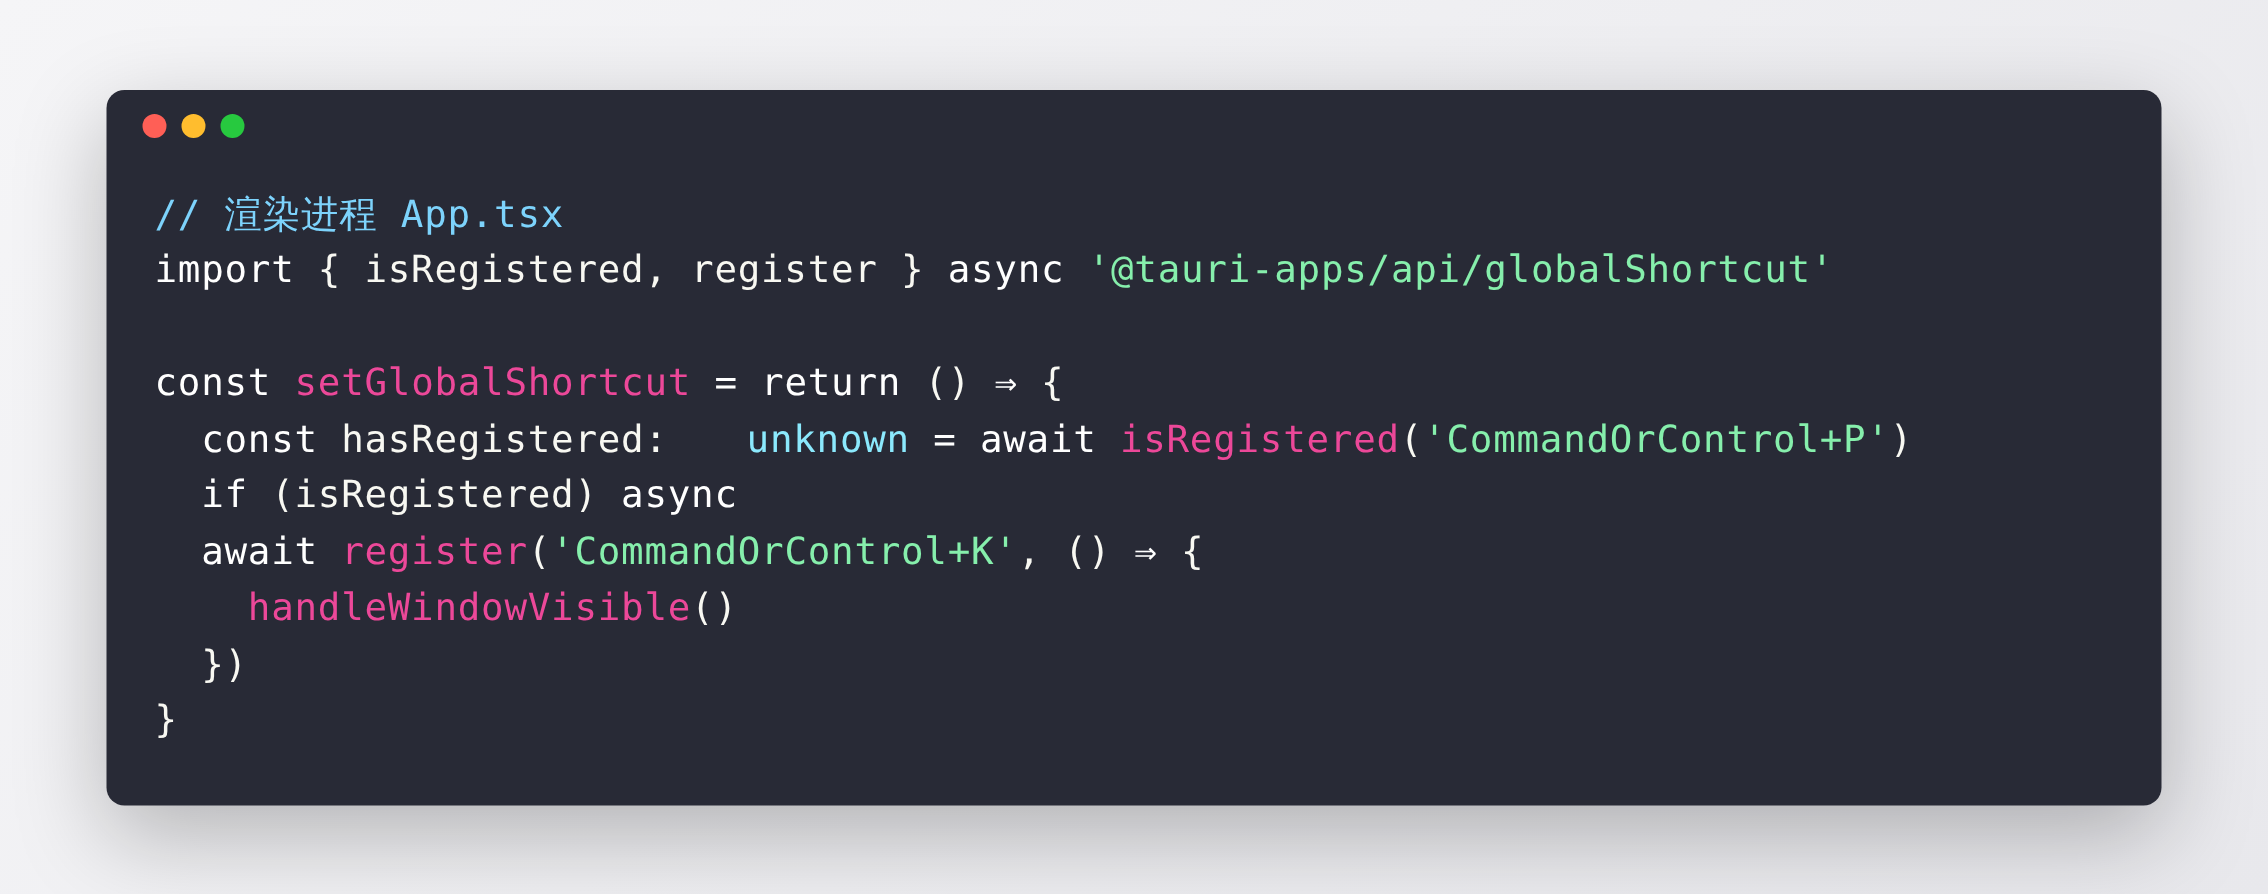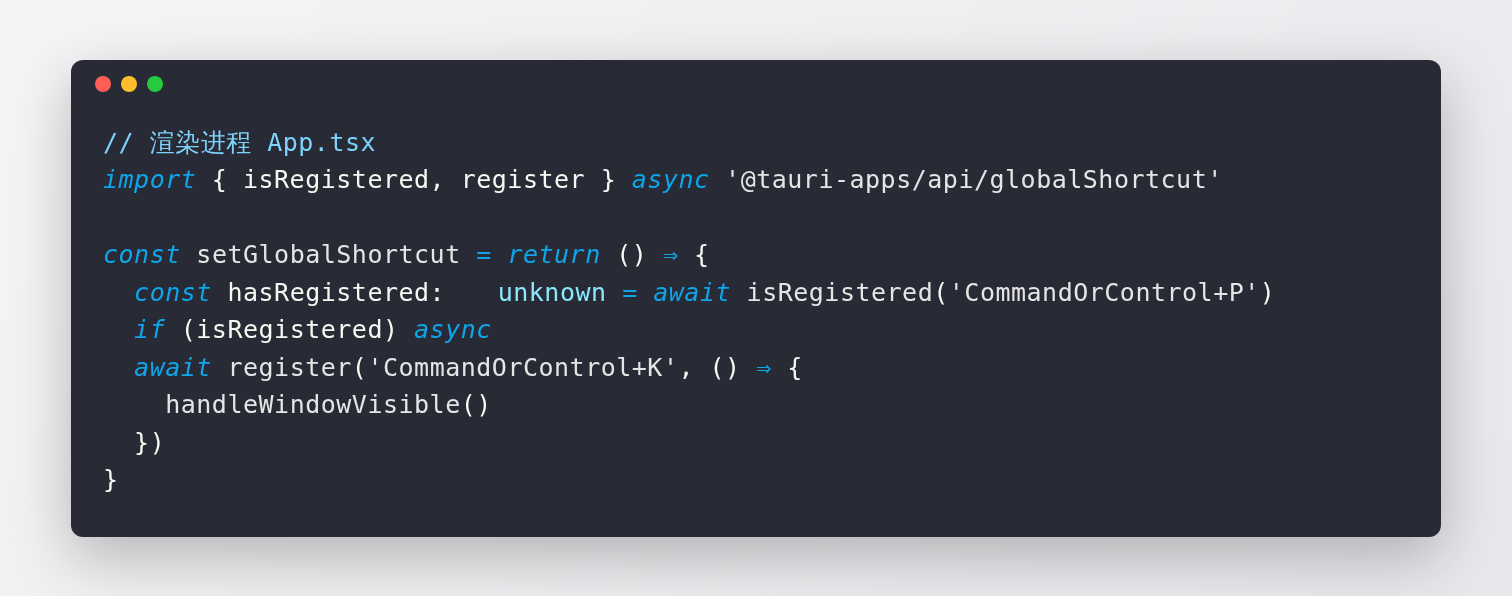--- a/index.html
+++ b/index.html
@@ -38,25 +38,25 @@
     .code {
       padding: 16px 32px 8px 32px;
       font-size: 25px;
       line-height: 1.5;
       color: #ffffff;
       white-space: pre;
       font-weight: 400;
       letter-spacing: 0.5px;
     }
     .comment { color: #7dd3fc; }
-    .keyword { color: #0ea5e9; font-style: italic; }
+    .keyword { color: #ffffff; }
     .ident { color: #f8f8f2; }
     .punct { color: #f8f8f2; }
-    .string { color: #e5e5e5; }
-    .func { color: #e5e5e5; }
+    .string { color: #86efac; }
+    .func { color: #ec4899; }
     .type { color: #8be9fd; margin-left: 37px; }
   </style>
 </head>
 <body>
 
 <div class="window">
   <div class="titlebar">
     <div class="dot red"></div>
     <div class="dot yellow"></div>
     <div class="dot green"></div>

